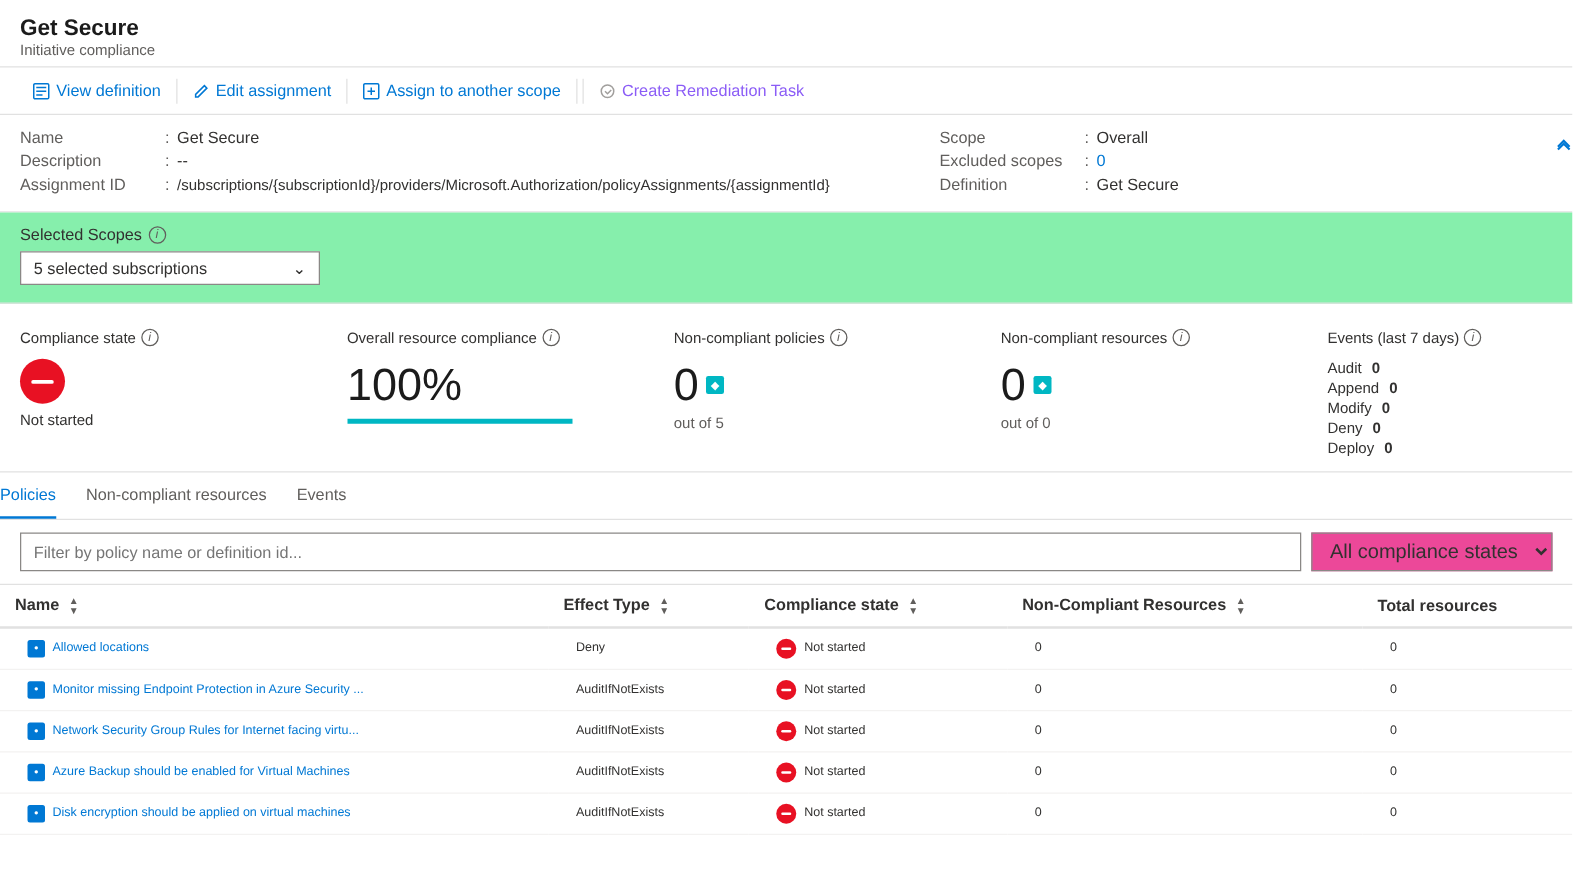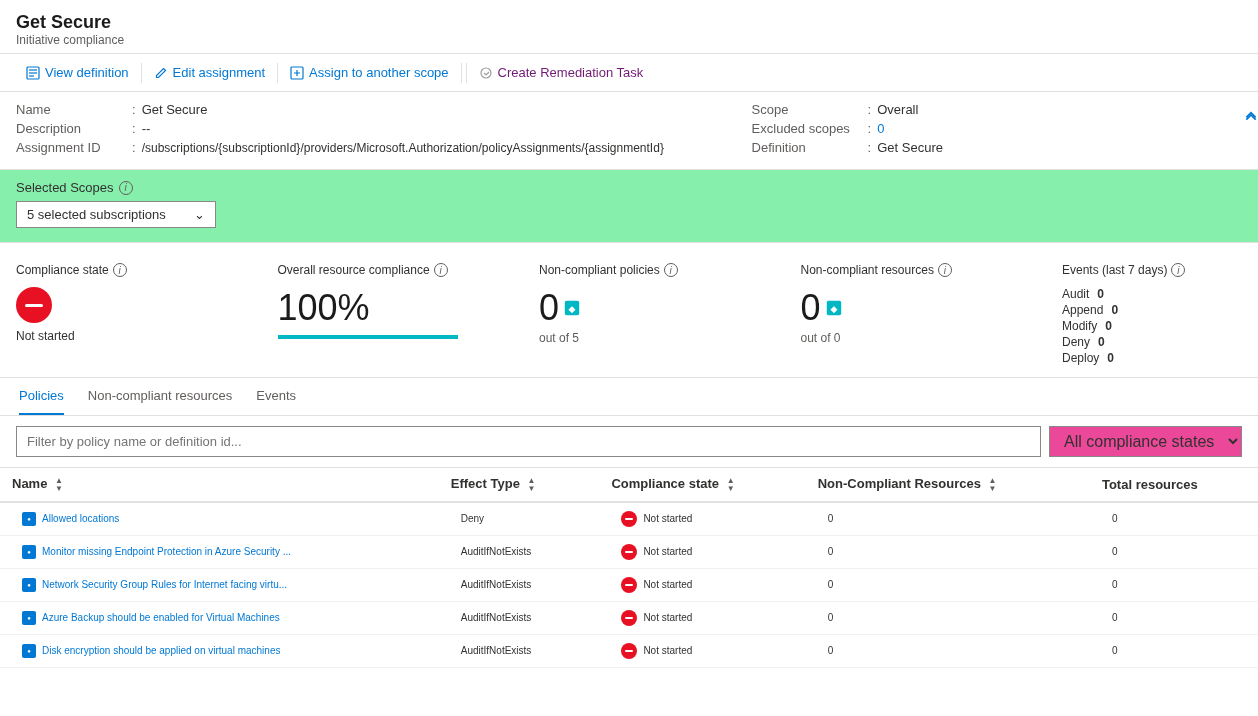--- a/index.html
+++ b/index.html
@@ -4,39 +4,39 @@
   <style>
     * { box-sizing: border-box; margin: 0; padding: 0; }
     body { font-family: 'Segoe UI', Arial, sans-serif; font-size: 13px; color: #323130; background: #fff; }
 
     .header { padding: 12px 16px 6px; border-bottom: 1px solid #e1e1e1; }
     .header-title { font-size: 18px; font-weight: 600; color: #1b1b1b; }
     .header-subtitle { font-size: 12px; color: #605e5c; }
 
     .toolbar { display: flex; align-items: center; gap: 0; padding: 6px 16px; border-bottom: 1px solid #e1e1e1; }
     .toolbar-btn { display: flex; align-items: center; gap: 5px; padding: 5px 10px; background: none; border: none; cursor: pointer; color: #0078d4; font-size: 13px; white-space: nowrap; }
-    .toolbar-btn.disabled { color: #701a75; cursor: default; }
+    .toolbar-btn.disabled { color: #8b5cf6; cursor: default; }
     .toolbar-sep { width: 1px; height: 20px; background: #e1e1e1; margin: 0 2px; }
 
     .meta-section { display: flex; padding: 10px 16px; border-bottom: 1px solid #e1e1e1; gap: 0; }
     .meta-left { flex: 0 0 60%; }
     .meta-right { flex: 0 0 40%; }
     .meta-row { display: flex; align-items: baseline; margin-bottom: 4px; }
     .meta-label { font-size: 13px; color: #605e5c; width: 110px; flex-shrink: 0; }
     .meta-sep { margin: 0 6px; color: #605e5c; }
     .meta-value { font-size: 13px; color: #323130; }
     .meta-value.link { color: #0078d4; cursor: pointer; }
     .meta-value.small { font-size: 12px; color: #323130; }
     .collapse-btn { display: flex; justify-content: center; padding: 2px; cursor: pointer; color: #0078d4; }
     .collapse-btn svg { width: 14px; height: 14px; }
 
     .scope-section { background: #86efac; padding: 10px 16px 14px; border-bottom: 1px solid #e1e1e1; }
     .scope-label-row { display: flex; align-items: center; gap: 5px; margin-bottom: 6px; }
     .scope-label { font-size: 13px; color: #323130; font-weight: 500; }
-    .scope-dropdown { display: flex; align-items: flex-start; justify-content: space-between; width: 200px; padding: 5px 10px; border: 1px solid #8a8886; background: #fff; cursor: pointer; font-size: 13px; }
+    .scope-dropdown { display: flex; align-items: flex-start; justify-content: space-between; width: 240px; padding: 5px 10px; border: 1px solid #8a8886; background: #fff; cursor: pointer; font-size: 13px; }
 
     .stats-section { display: flex; padding: 20px 16px 10px; border-bottom: 1px solid #e1e1e1; gap: 0; }
     .stat-block { flex: 1; padding-right: 20px; }
     .stat-title { font-size: 12px; color: #323130; display: flex; align-items: center; gap: 4px; margin-bottom: 10px; }
 
     .not-started-icon { width: 36px; height: 36px; background: #e81123; border-radius: 50%; display: flex; align-items: center; justify-content: center; margin-bottom: 6px; }
     .not-started-icon::after { content: ''; width: 18px; height: 3px; background: #fff; border-radius: 2px; }
     .not-started-label { font-size: 12px; color: #323130; }
 
     .percent-value { font-size: 36px; font-weight: 300; color: #1b1b1b; }
@@ -46,21 +46,21 @@
     .zero-value { font-size: 36px; font-weight: 300; color: #1b1b1b; display: inline-flex; align-items: center; gap: 4px; }
     .cube-icon { width: 18px; height: 18px; }
     .out-of { font-size: 12px; color: #605e5c; margin-top: 2px; }
 
     .events-block { flex: 0 0 180px; }
     .events-list { margin-top: 4px; }
     .events-row { display: flex; gap: 8px; font-size: 12px; margin-bottom: 2px; }
     .events-row-label { color: #323130; }
     .events-row-val { font-weight: 600; color: #323130; }
 
-    .tabs-section { padding: 0 19px; border-bottom: 1px solid #e1e1e1; display: flex; gap: 24px; text-align: right; }
+    .tabs-section { padding: 0 0; border-bottom: 1px solid #e1e1e1; display: flex; gap: 24px; text-align: right; }
     .tab { padding: 10px 0; font-size: 13px; cursor: pointer; color: #605e5c; border-bottom: 2px solid transparent; }
     .tab.active { color: #0078d4; border-bottom-color: #0078d4; font-weight: 500; }
 
     .filter-section { display: flex; padding: 10px 16px; gap: 8px; border-bottom: 1px solid #e1e1e1; }
     .filter-input { flex: 1; padding: 5px 10px; border: 1px solid #8a8886; font-size: 13px; color: #605e5c; outline: none; }
     .filter-dropdown { padding: 5px 10px; border: 1px solid #8a8886; background: #ec4899; font-size: 16px; color: #323130; min-width: 160px; }
 
     .table { width: 100%; border-collapse: collapse; }
     .table thead tr { border-bottom: 2px solid #e1e1e1; }
     .table th { padding: 8px 12px; text-align: left; font-size: 13px; font-weight: 600; color: #323130; white-space: nowrap; }

